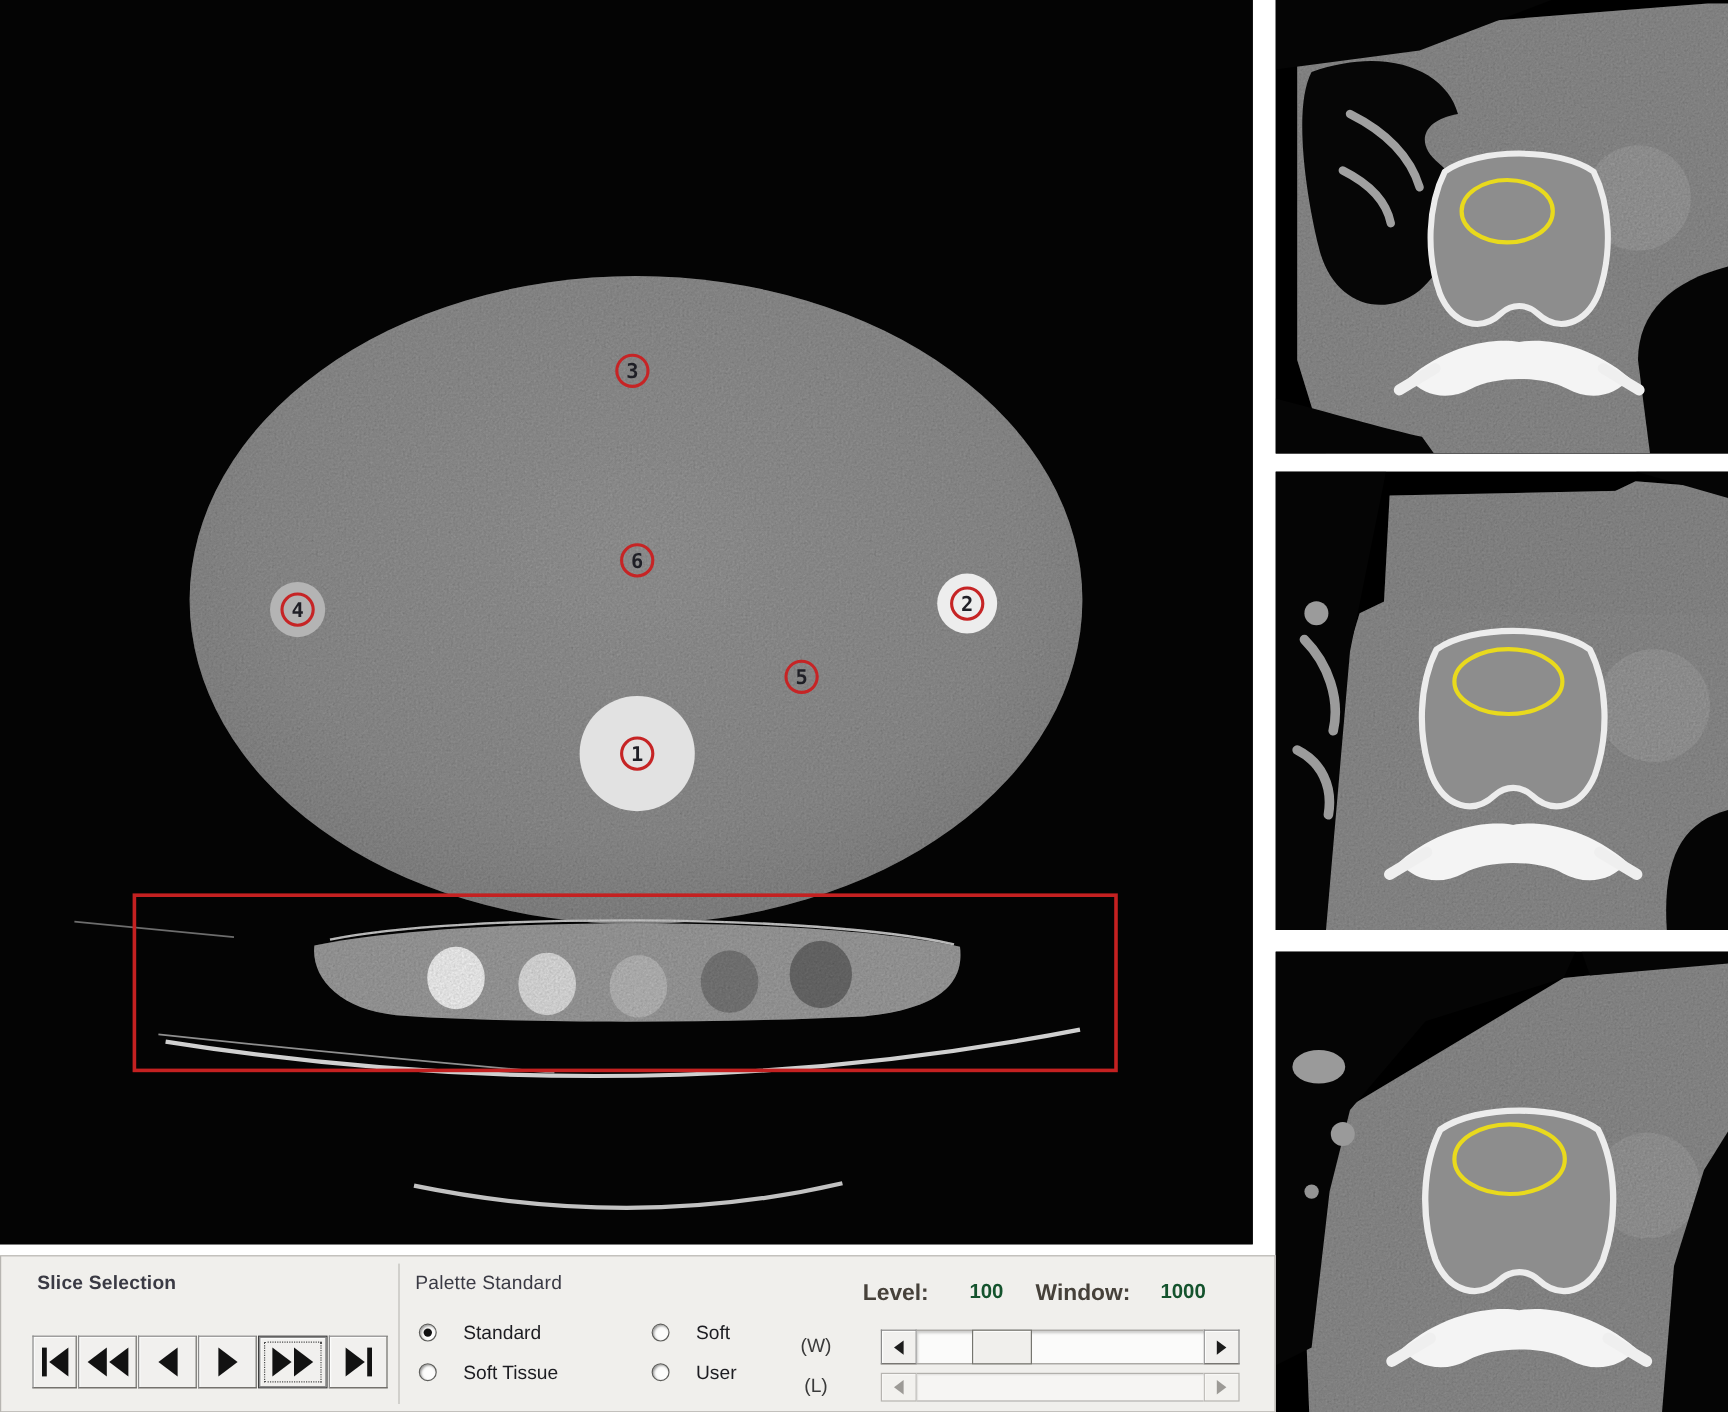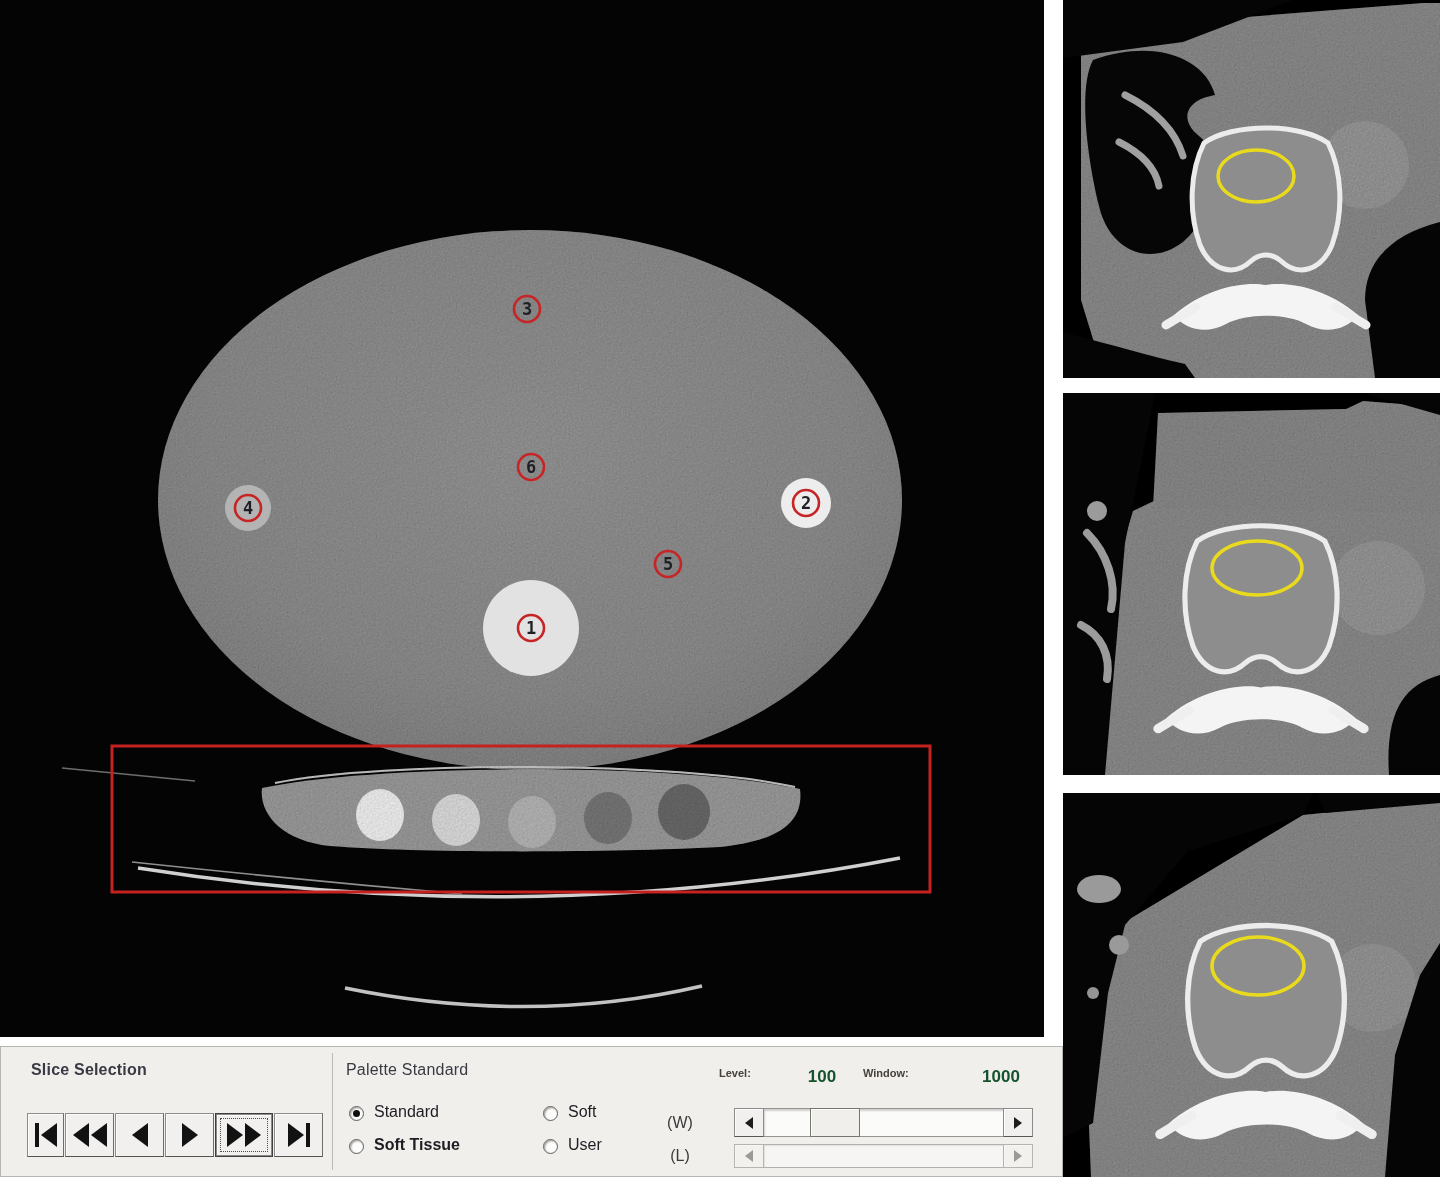--- a/index.html
+++ b/index.html
@@ -29,28 +29,28 @@
         display:flex;align-items:center;justify-content:center;position:relative;}
   .mbtn.w36{width:37px}.mbtn.w48{width:49px}.mbtn.w56{width:58px}
   .mbtn.focused{border:1px solid #3e3e3e;box-shadow:inset 0 0 0 1px #8a8a8a, inset 2px 2px 0 #fbfbfa;}
   .focus-ring{position:absolute;left:4px;top:4px;right:4px;bottom:4px;border:1px dotted #4c4c4c;pointer-events:none;}
   .tl{width:0;height:0;border-top:12px solid transparent;border-bottom:12px solid transparent;border-right:16px solid #121212;}
   .tr{width:0;height:0;border-top:12px solid transparent;border-bottom:12px solid transparent;border-left:16px solid #121212;}
   .glyph-bar{width:4px;height:24px;background:#121212;}
   .mbtn .tl + .tl,.mbtn .tr + .tr{margin-left:2px;}
   .mbtn .glyph-bar + .tl,.mbtn .tr + .glyph-bar{margin-left:2px;}
   
-  .radio-row{position:absolute;display:flex;align-items:flex-end;gap:10px;font-size:16px;color:#1d1d22;cursor:default;}
+  .radio-row{position:absolute;display:flex;align-items:flex-start;gap:22px;font-size:16px;color:#1d1d22;cursor:default;}
   .radio{width:15px;height:15px;border-radius:50%;background:#fdfdfc;border:1px solid #5f5f5c;
          box-shadow:inset 1px 1px 2px rgba(0,0,0,.4), inset -1px -1px 1px #fff;
          display:inline-flex;align-items:center;justify-content:center;box-sizing:border-box;}
   .radio .dot{width:7px;height:7px;border-radius:50%;background:#101010;display:none;}
   .radio.selected .dot{display:block;}
   
-  .wl-label{position:absolute;font-size:11px;font-weight:bold;color:#46413a;}
+  .wl-label{position:absolute;font-size:19px;font-weight:bold;color:#46413a;}
   .wl-value{position:absolute;font-size:17px;font-weight:bold;color:#14532d;}
   .axis-tag{position:absolute;font-size:16px;color:#3a3a3a;width:46px;text-align:center;}
   
   .hscroll{position:absolute;left:733px;width:299px;display:flex;box-sizing:border-box;}
   .hscroll .sbtn{width:30px;background:#f1f0ee;border:1px solid #8b8b8b;border-bottom-color:#5a5954;
         box-shadow:inset 1px 1px 0 #fcfcfb;display:flex;align-items:center;justify-content:center;box-sizing:border-box;}
   .hscroll .track{flex:1;position:relative;background:#fbfbfa;border:1px solid #979591;border-left:none;border-right:none;
         box-shadow:inset 1px 2px 2px rgba(0,0,0,.18);box-sizing:border-box;}
   .thumb{position:absolute;top:-1px;bottom:-1px;left:46px;width:50px;background:#f0efec;
         border:1px solid #76756f;box-shadow:inset 1px 1px 0 #fcfcfb;box-sizing:border-box;}
@@ -229,37 +229,37 @@
 
   <div class="vsep" style="left:331px;"></div>
 
   <div class="section-title" style="left:345px;top:14px;">Palette Standard</div>
   <label class="radio-row" style="left:348px;top:56px;">
     <span class="radio selected">
         <span class="dot"></span>
       </span>
     <span>Standard</span>
   </label>
-  <label class="radio-row" style="left:348px;top:89px;font-weight:bold;">
+  <label class="radio-row" style="left:348px;top:89px;">
     <span class="radio"></span>
     <span>Soft Tissue</span>
   </label>
   <label class="radio-row" style="left:542px;top:56px;">
     <span class="radio"></span>
     <span>Soft</span>
   </label>
   <label class="radio-row" style="left:542px;top:89px;">
     <span class="radio"></span>
     <span>User</span>
   </label>
 
   <span class="wl-label" style="left:718px;top:20px;">Level:</span>
   <span class="wl-value" style="left:795px;top:20px;width:52px;text-align:center;">100</span>
   <span class="wl-label" style="left:862px;top:20px;">Window:</span>
-  <span class="wl-value" style="left:966px;top:20px;width:68px;text-align:center;">1000</span>
+  <span class="wl-value" style="left:966px;top:20px;width:68px;">1000</span>
 
   <span class="axis-tag" style="left:656px;top:67px;">(W)</span>
   <span class="axis-tag" style="left:656px;top:100px;">(L)</span>
 
   <div class="hscroll" style="top:61px;height:29px;">
     <div class="sbtn">
       <span class="sa-l"></span>
     </div>
     <div class="track">
       <div class="thumb"></div>

